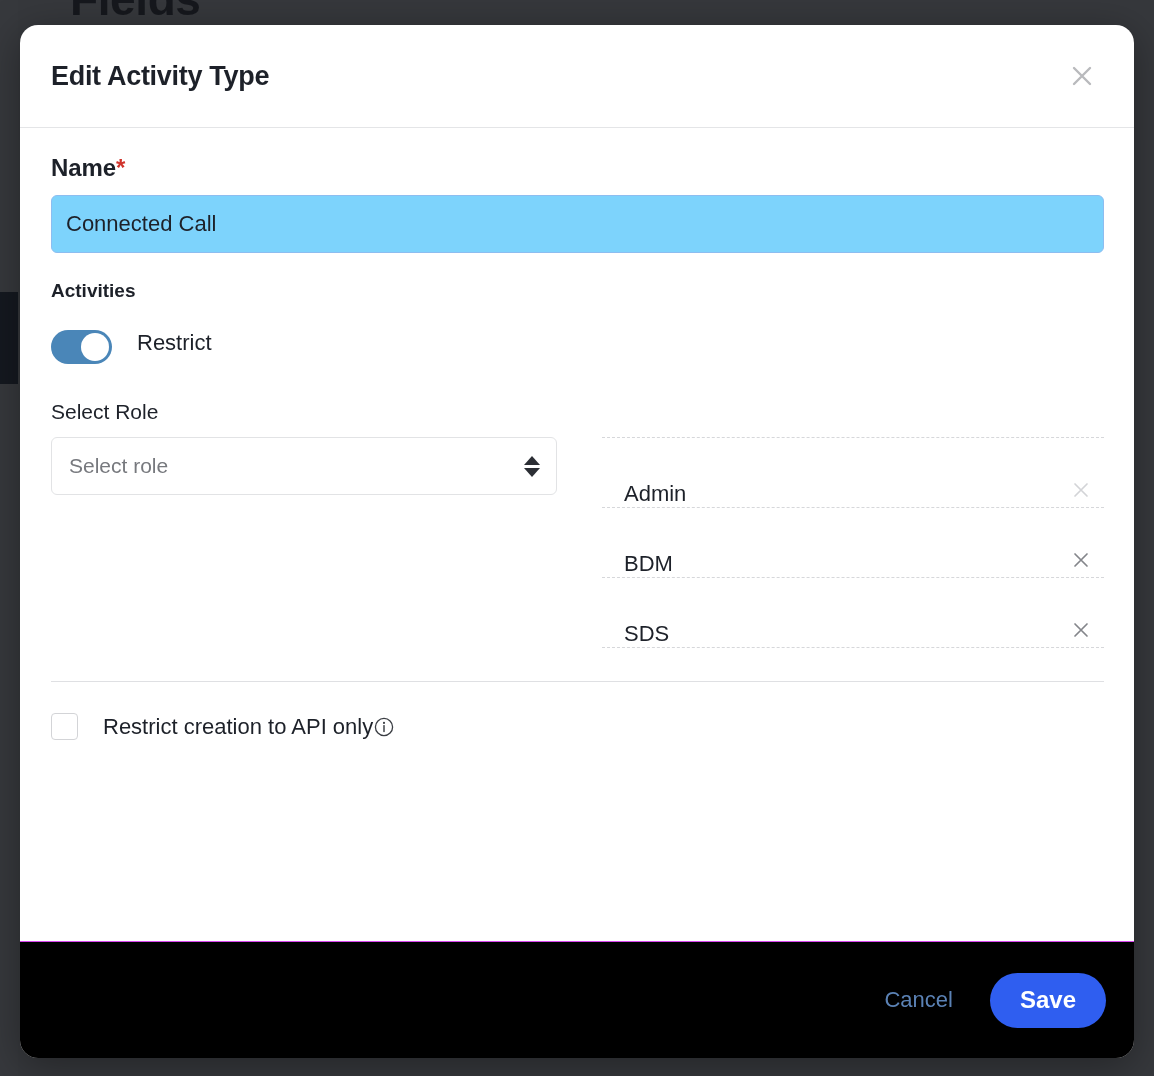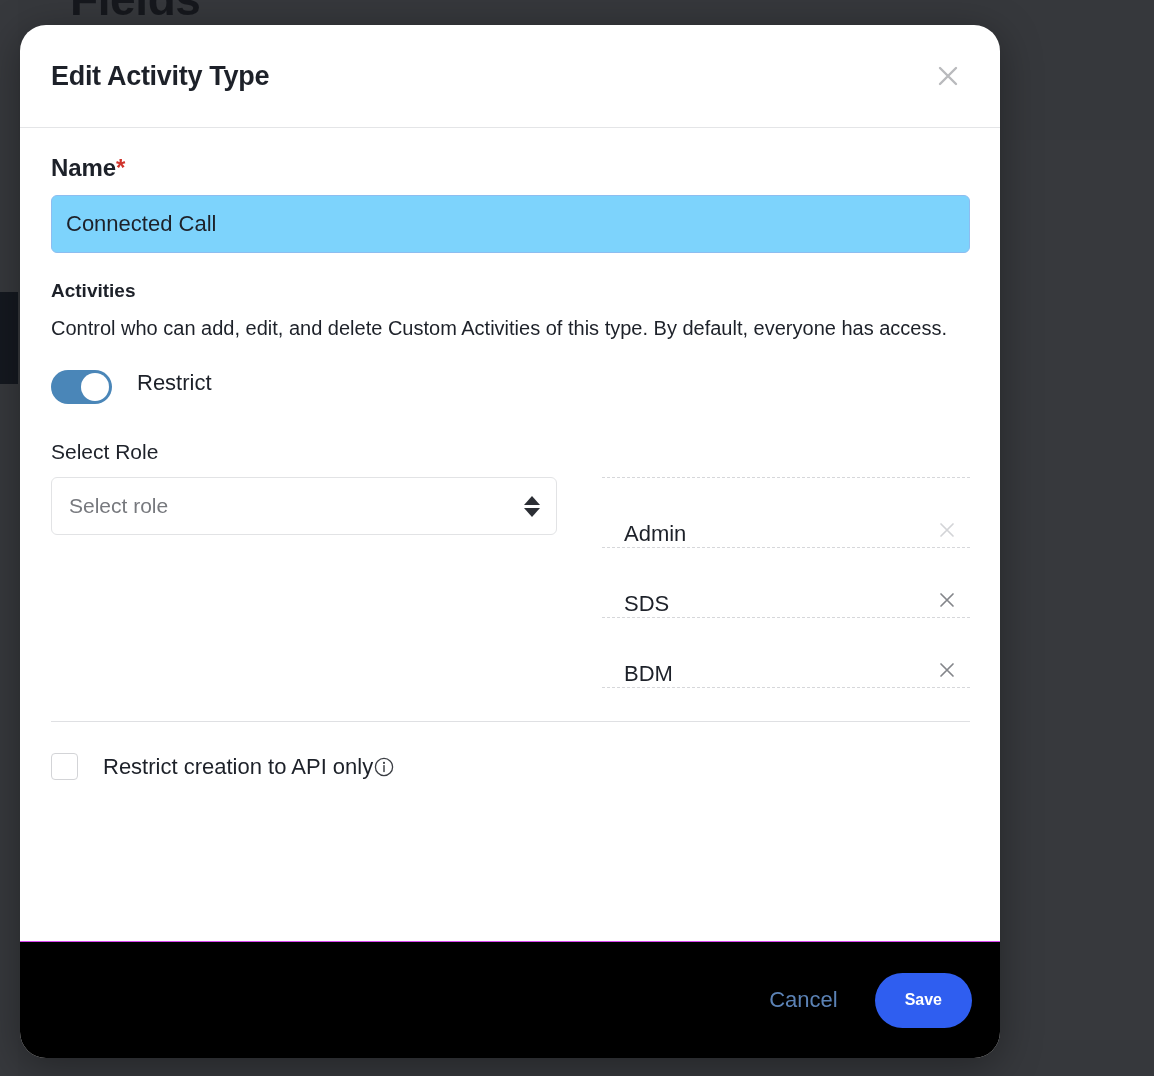--- a/index.html
+++ b/index.html
@@ -35,23 +35,23 @@
   }
   #scrim {
     position: absolute; inset: 0;
     background: rgba(22,24,29,0.86);
   }
 
   
   #modal {
     position: absolute;
     left: 20px; top: 25px;
-    width: 980px; height: 1033px;
+    width: 1114px; height: 1033px;
     background: #ffffff;
-    border-radius: 26px;
+    border-radius: 18px;
     box-shadow: 0 8px 40px rgba(0,0,0,0.35);
     display: flex; flex-direction: column;
     overflow: hidden;
   }
 
   
   .modal-header {
     height: 103px; flex: 0 0 103px;
     border-bottom: 1px solid #e4e5e7;
     display: flex; align-items: center;
@@ -187,21 +187,21 @@
     display: flex; align-items: center; justify-content: flex-end;
     padding: 0 28px 0 0;
   }
   .btn-cancel {
     font-size: 22px; color: #5b82b5;
     background: none; border: none; cursor: pointer;
     font-family: "Liberation Sans", sans-serif;
     padding: 10px 18px; margin-right: 19px;
   }
   .btn-save {
-    font-size: 16px; color: #ffffff; font-weight: 700;
+    font-size: 24px; color: #ffffff; font-weight: 700;
     background: #2f5ef0; border: none; cursor: pointer;
     font-family: "Liberation Sans", sans-serif;
     height: 55px; padding: 0 30px; border-radius: 28px; text-align: right;
   }
 </style>
 </head>
 <body>
 
 <div id="backdrop">
   <div class="bg-title">Fields</div>
@@ -223,21 +223,20 @@
   </div>
 
   <div class="modal-body">
 
     <div class="field-label">
       <span>Name</span><span class="req-star">*</span>
     </div>
     <input class="text-input" type="text" value="Connected Call" style="">
 
     <div class="section-head">Activities</div>
-    <p class="section-desc">Control who can add, edit, and delete Custom Activities of this type. By default, everyone has access.</p>
 
     <div class="toggle-row">
       <div class="toggle">
         <div class="knob"></div>
       </div>
       <span class="toggle-label">Restrict</span>
     </div>
 
     <div class="select-role-label">Select Role</div>
 
@@ -258,30 +257,30 @@
           <div class="role-item">
             <span class="role-name">Admin</span>
             <button class="role-remove" aria-label="Remove">
               <svg width="22" height="22" viewBox="0 0 22 22">
                 <path d="M5 5 L17 17 M17 5 L5 17" stroke="#d3d4d7" stroke-width="1.7" stroke-linecap="round"></path>
               </svg>
             </button>
           </div>
 
           <div class="role-item">
-            <span class="role-name">SDS</span>
+            <span class="role-name">BDM</span>
             <button class="role-remove" aria-label="Remove">
               <svg width="22" height="22" viewBox="0 0 22 22">
                 <path d="M5 5 L17 17 M17 5 L5 17" stroke="#84868b" stroke-width="1.7" stroke-linecap="round"></path>
               </svg>
             </button>
           </div>
 
           <div class="role-item">
-            <span class="role-name">BDM</span>
+            <span class="role-name">SDS</span>
             <button class="role-remove" aria-label="Remove">
               <svg width="22" height="22" viewBox="0 0 22 22">
                 <path d="M5 5 L17 17 M17 5 L5 17" stroke="#84868b" stroke-width="1.7" stroke-linecap="round"></path>
               </svg>
             </button>
           </div>
 
         </div>
       </div>
     </div>

